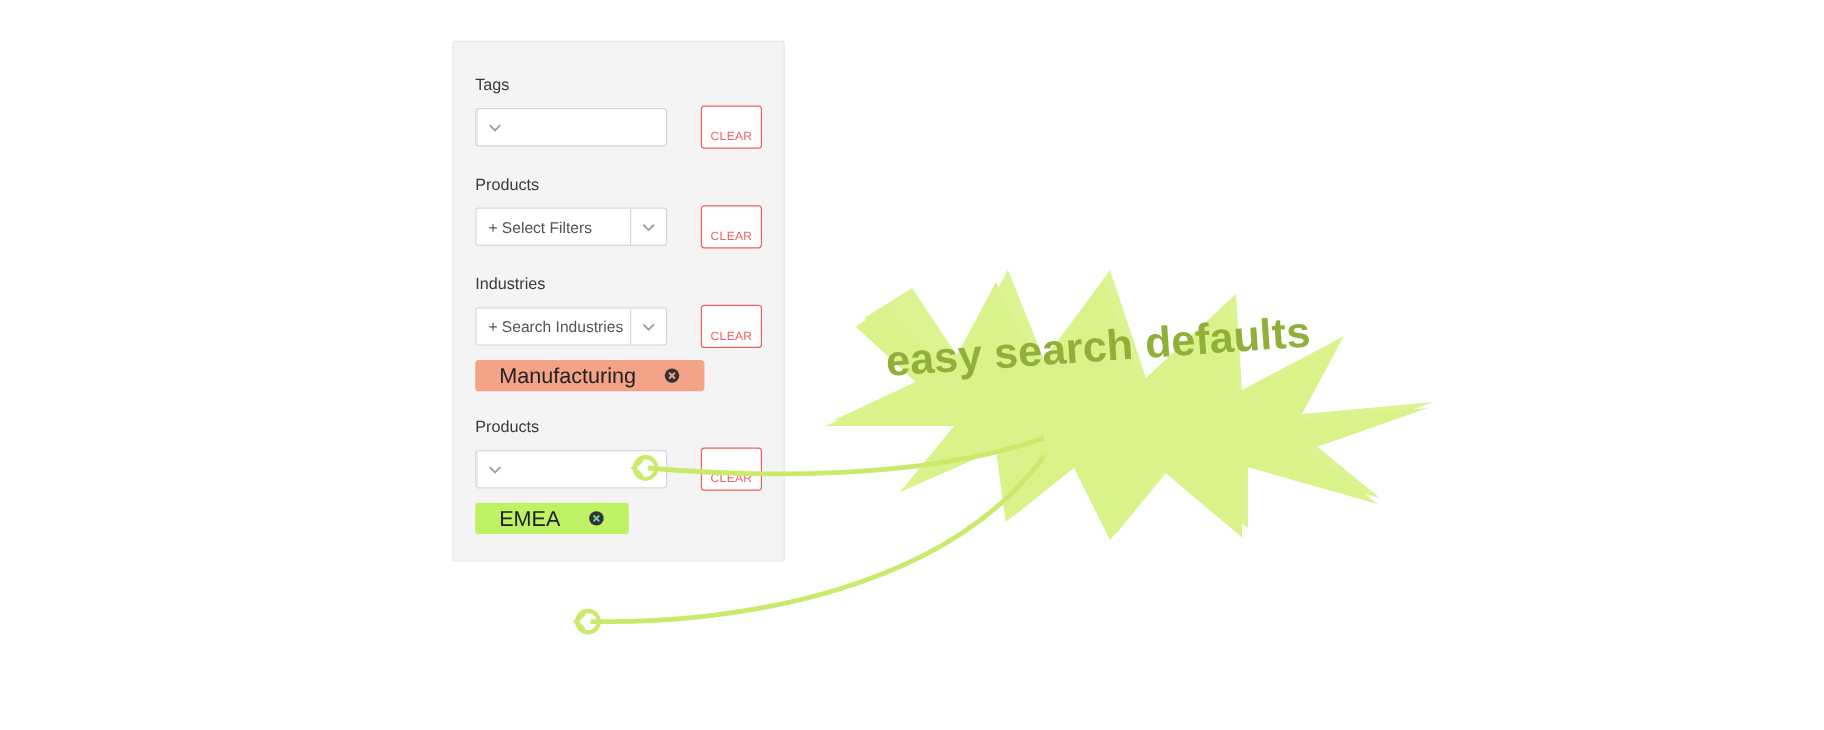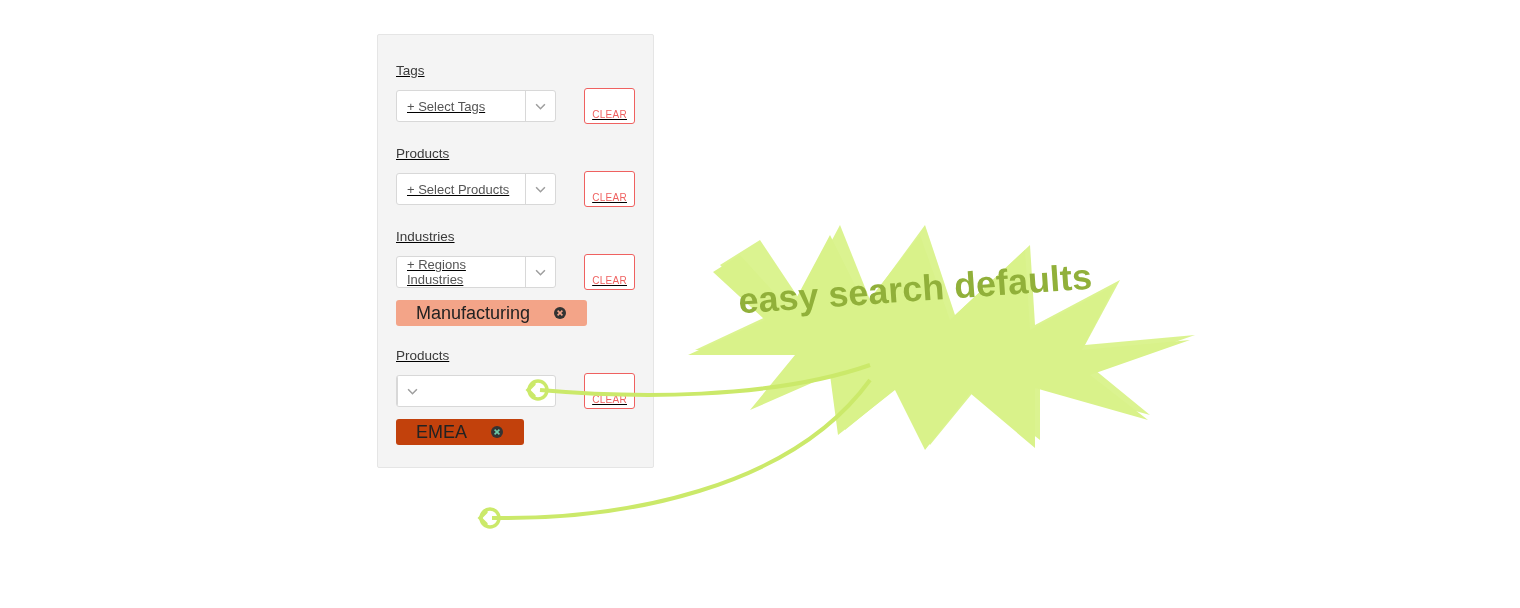--- a/index.html
+++ b/index.html
@@ -30,21 +30,20 @@
   .panel-title {
     color: #ef6160;
     font-size: 14px;
     font-weight: 400;
   }
   .panel-body {
     padding: 6px 18px 22px;
   }
   .filter-group {
     margin-top: 22px;
-    text-decoration: underline;
   }
   .filter-label {
     font-size: 13.5px;
     color: #3a3a3a;
     margin-bottom: 10px;
   }
   .filter-row {
     display: flex;
     align-items: center;
     gap: 14px;
@@ -91,21 +90,21 @@
     align-items: center;
     gap: 23px;
     height: 26px;
     padding: 0 20px;
     border-radius: 3px;
     font-size: 18px;
     color: #222;
     margin-top: 10px;
   }
   .tag-chip.orange { background: #f3a488; }
-  .tag-chip.green  { background: #c2410c; }
+  .tag-chip.green  { background: #bef264; }
   .chip-close {
     width: 14px; height: 14px;
     display: inline-flex; align-items: center; justify-content: center;
     cursor: pointer;
   }
   .chip-close svg { width: 14px; height: 14px; }
 
   
   .annotation-svg {
     position: absolute;
@@ -129,51 +128,50 @@
 </head>
 <body>
 
 <div class="panel">
   <div class="panel-body">
 
     <div class="filter-group">
       <div class="filter-label">Tags</div>
       <div class="filter-row">
         <div class="select-box">
-          <span class="select-text">+ Select Tags</span>
           <span class="select-caret">
             <svg viewBox="0 0 10 10">
                 <path d="M1 3 L5 7 L9 3" fill="none" stroke="#9e9e9e" stroke-width="1.4"></path>
               </svg>
           </span>
         </div>
         <button class="clear-btn">CLEAR</button>
       </div>
     </div>
 
     <div class="filter-group">
       <div class="filter-label">Products</div>
       <div class="filter-row">
         <div class="select-box">
-          <span class="select-text">+ Select Products</span>
+          <span class="select-text">+ Select Filters</span>
           <span class="select-caret">
             <svg viewBox="0 0 10 10">
                 <path d="M1 3 L5 7 L9 3" fill="none" stroke="#9e9e9e" stroke-width="1.4"></path>
               </svg>
           </span>
         </div>
         <button class="clear-btn">CLEAR</button>
       </div>
     </div>
 
     <div class="filter-group">
       <div class="filter-label">Industries</div>
       <div class="filter-row">
         <div class="select-box">
-          <span class="select-text">+ Regions Industries</span>
+          <span class="select-text">+ Search Industries</span>
           <span class="select-caret">
             <svg viewBox="0 0 10 10">
                 <path d="M1 3 L5 7 L9 3" fill="none" stroke="#9e9e9e" stroke-width="1.4"></path>
               </svg>
           </span>
         </div>
         <button class="clear-btn">CLEAR</button>
       </div>
       <div class="tag-chip orange">
         <span>Manufacturing</span>

